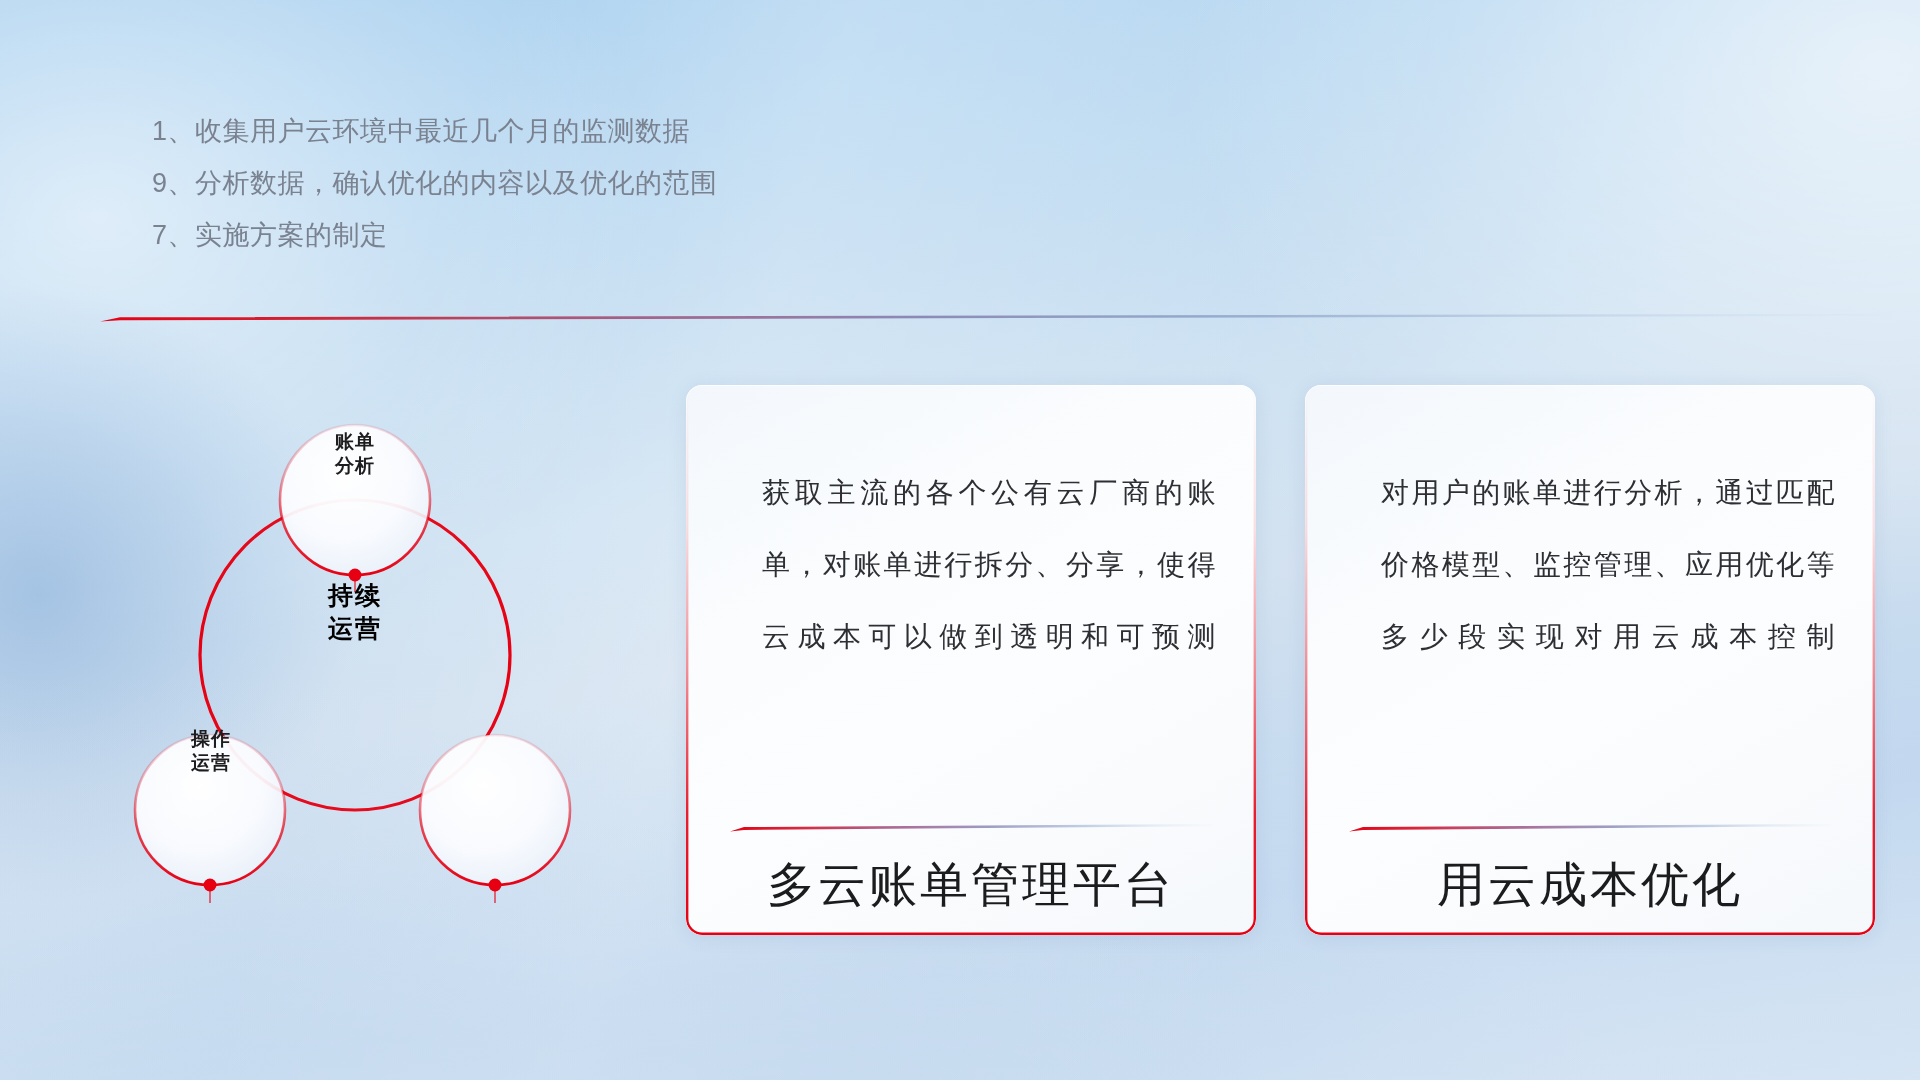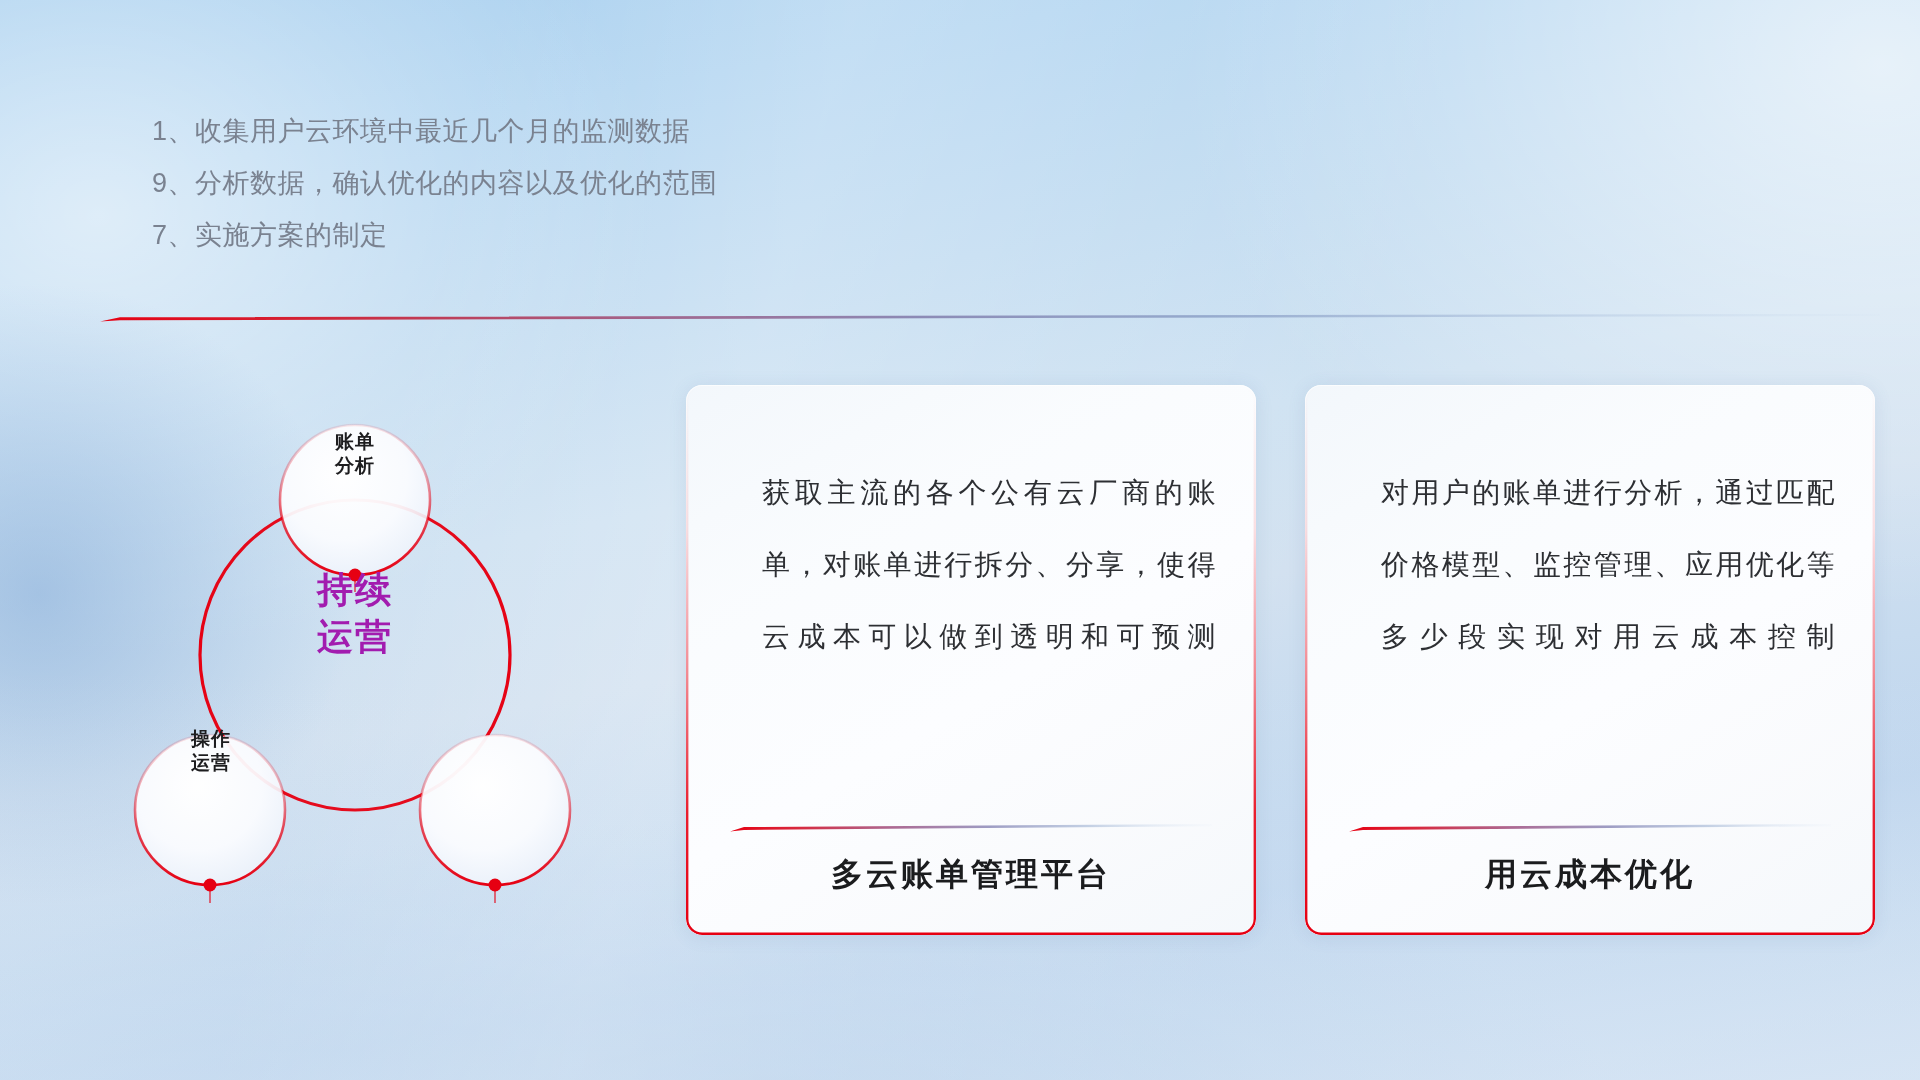--- a/index.html
+++ b/index.html
@@ -104,23 +104,23 @@
     color: #1d1d1f;
     font-weight: bold;
     font-size: 19px;
     white-space: nowrap;
     letter-spacing: 1px;
   }
   .lbl-top    { left: 172px; top: 75px;  width: 176px; }
   .lbl-left   { left: 28px;  top: 372px; width: 176px; text-align: center; }
   .lbl-right  { left: 312px; top: 380px; width: 176px; }
   .lbl-center {
-    left: 175px; top: 212px; width: 170px;
-    color: #a21caf;
-    font-size: 36px;
+    left: 175px; top: 224px; width: 170px;
+    color: #000000;
+    font-size: 25px;
     letter-spacing: 2px;
     line-height: 1.3;
   }
 
   
   .card {
     position: absolute;
     top: 385px;
     width: 570px;
     height: 550px;
@@ -171,22 +171,22 @@
     overflow: hidden;
   }
   .card-rule svg { display: block; }
 
   .card-title {
     position: absolute;
     left: 0;
     right: 0;
     top: 468px;
     text-align: center;
-    font-size: 32px;
-    font-weight: bold;
+    font-size: 48px;
+    font-weight: normal;
     color: #1b1c1e;
     letter-spacing: 3px;
   }
 </style>
 </head>
 <body>
 
 <div id="slide">
 
   <div class="bg-layer bg-base"></div>

